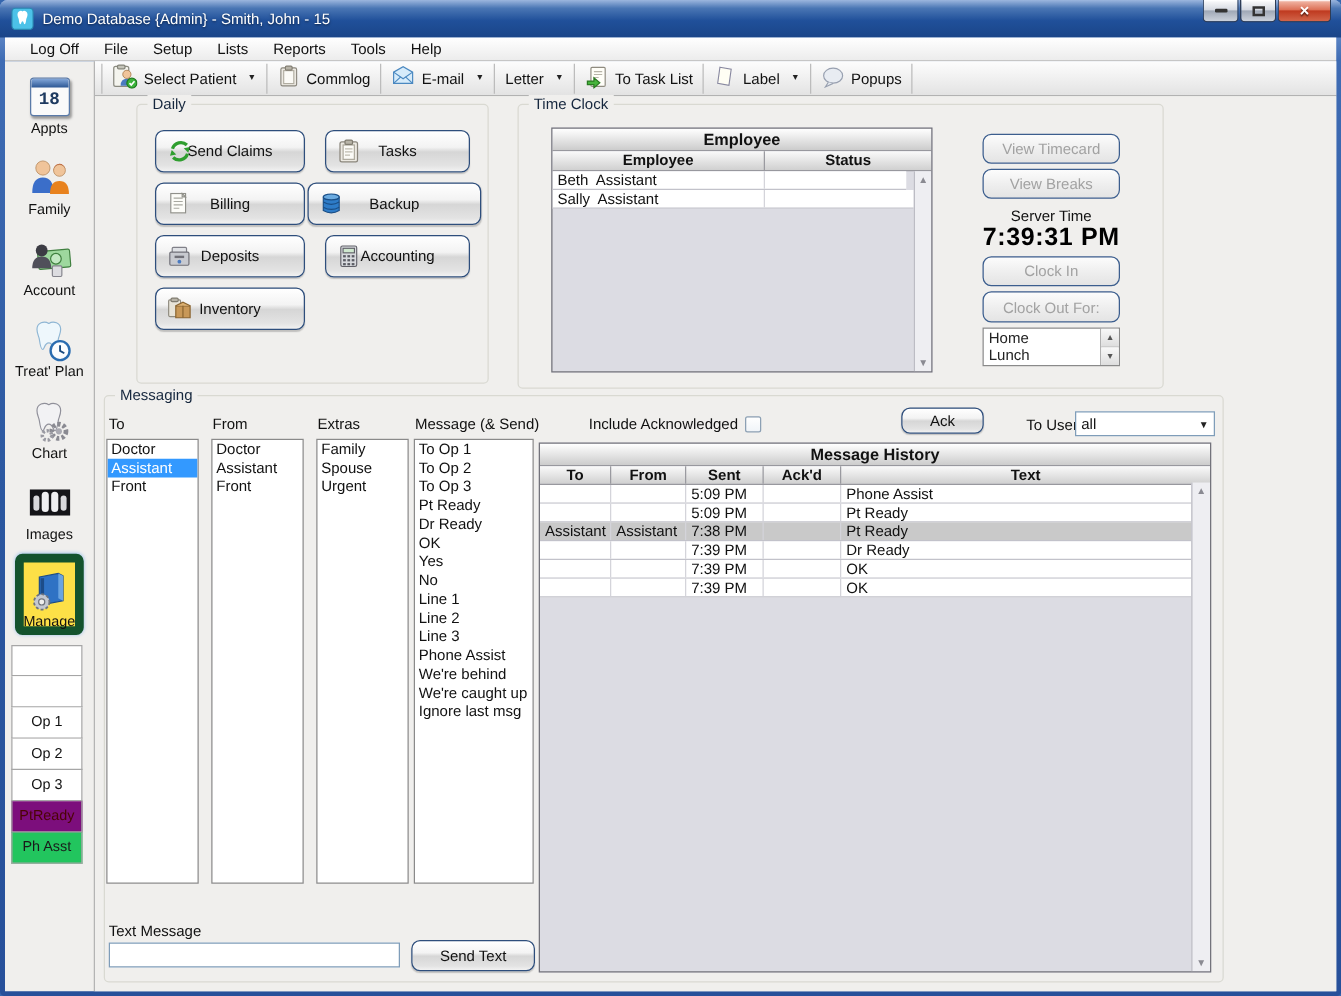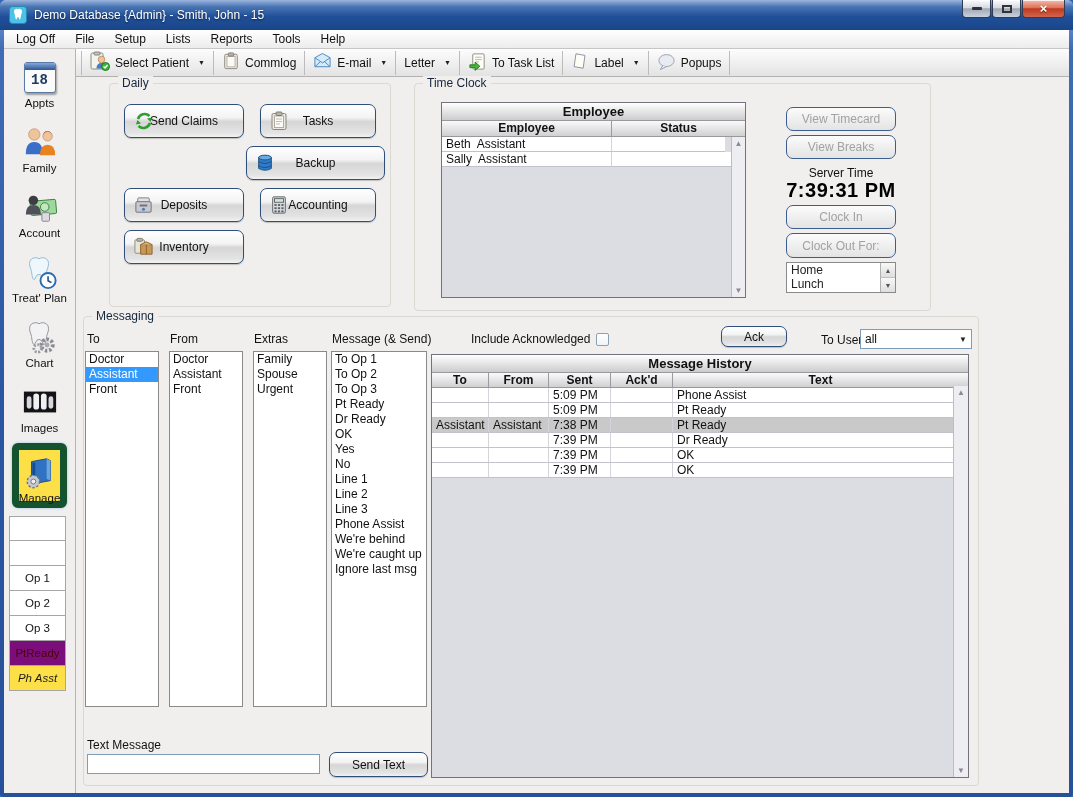--- a/index.html
+++ b/index.html
@@ -10,21 +10,21 @@
   .frame { position:absolute; inset:0; background:linear-gradient(180deg,#86a9dc 0%,#3f6cb4 6%,#2b57a0 50%,#27509a 100%); border-radius:6px 6px 4px 4px; }
   .titlebar { position:absolute; top:0; left:0; right:0; height:30px; background:linear-gradient(180deg,#9cb6de 0%,#4a76b4 22%,#20509a 55%,#1a4588 100%); border-radius:6px 6px 0 0; display:flex; align-items:center; padding-left:9px; }
   .title-icon { width:18px; height:18px; margin-right:7px; }
   .title-text { color:#fff; text-shadow:0 1px 2px rgba(0,0,0,.6); font-size:12px; }
   .win-controls { position:absolute; top:0; right:8px; display:flex; }
   .win-btn { width:29px; height:18px; margin-left:1px; border:1px solid #2e3c55; border-top:none; border-radius:0 0 4px 4px; background:linear-gradient(180deg,#fdfdfd 0%,#d6dae2 45%,#9fa8b6 52%,#ccd2dc 100%); display:flex; align-items:center; justify-content:center; box-shadow:inset 0 1px 0 rgba(255,255,255,.8); }
   .win-btn.close { width:43px; background:linear-gradient(180deg,#f3beae 0%,#dd7258 45%,#bf3a20 52%,#d2654a 100%); color:#fff; font-weight:bold; font-size:13px; text-shadow:0 1px 1px rgba(0,0,0,.5); }
   .glyph-min { width:10px; height:3px; background:#333; border-radius:1px; }
   .glyph-max { width:10px; height:8px; border:2px solid #333; }
 
-  .menubar { position:absolute; top:30px; left:4px; right:4px; height:19px; background:linear-gradient(#ffffff,#ececec); border-bottom:1px solid #c6c6c6; display:flex; align-items:center; padding-left:2px; }
+  .menubar { position:absolute; top:30px; left:4px; right:4px; height:19px; background:linear-gradient(#ffffff,#ececec); border-bottom:1px solid #c6c6c6; display:flex; align-items:center; padding-left:10px; }
   .menu-item { padding:1px 10px; cursor:default; }
 
   .main { position:absolute; top:49px; left:4px; right:4px; bottom:4px; display:flex; background:#f0efed; }
 
   
   .sidebar { width:72px; border-right:1px solid #b4b4b4; position:relative; padding-top:4px; }
   .mod { height:65px; display:flex; flex-direction:column; align-items:center; padding-top:5px; cursor:default; }
   .mod .micon { width:38px; height:38px; display:flex; align-items:center; justify-content:center;font-family:Liberation Mono, monospace; }
   .mod .mlab { font-size:11.5px; margin-top:1px; white-space:nowrap; }
   .mod.selected { background:#fde047; border:7px solid #14532d; border-radius:6px; margin:0 8px; box-shadow:0 0 3px #9cc2e8; }
@@ -205,21 +205,21 @@
         <div class="mlab">Manage</div>
       </div>
 
       <div class="qcells">
         <div class="qcell"></div>
         <div class="qcell"></div>
         <div class="qcell">Op 1</div>
         <div class="qcell">Op 2</div>
         <div class="qcell">Op 3</div>
         <div class="qcell" style="background: rgb(124, 14, 124); color: rgb(74, 4, 4);">PtReady</div>
-        <div class="qcell" style="background: #fde047; color: rgb(26, 26, 26); font-style: italic;">Ph Asst</div>
+        <div class="qcell" style="background: #22c55e; color: rgb(26, 26, 26);">Ph Asst</div>
       </div>
     </div>
 
     <div class="right">
       <div class="toolbar">
         <div class="tb-sep"></div>
         <div class="tb-btn">
           <span><svg viewBox="0 0 20 20" width="20" height="20">
                 <rect x="1" y="2" width="12" height="16" rx="1.5" fill="#f4f4ee" stroke="#8a8a80"></rect>
                 <rect x="4" y="1" width="6" height="3" rx="1" fill="#c4c4ba" stroke="#84847a"></rect>
@@ -290,20 +290,30 @@
           <div class="gbtn" style="left:14px; top:20px; width:120px; height:34px;">
             <span class="bicon">
                 <svg viewBox="0 0 22 22" width="22" height="22">
                   <path d="M5 9 a7 7 0 0 1 11.5 -3" fill="none" stroke="#2f9e2f" stroke-width="2.6"></path>
                   <path d="M19 7.5 l-5 1 l3.6 3.6 z" fill="#2f9e2f"></path>
                   <path d="M17 13 a7 7 0 0 1 -11.5 3" fill="none" stroke="#2f9e2f" stroke-width="2.6"></path>
                   <path d="M3 14.5 l5 -1 l-3.6 -3.6 z" fill="#2f9e2f"></path>
                 </svg>
               </span>
             <span>Send Claims</span>
+          </div>
+          <div class="gbtn" style="left:14px; top:62px; width:120px; height:34px;">
+            <span class="bicon">
+                <svg viewBox="0 0 22 22" width="20" height="20">
+                  <rect x="4" y="2" width="13" height="17" fill="#fcfcf8" stroke="#90908a"></rect>
+                  <path d="M6.5 6 h8 M6.5 9 h8 M6.5 12 h8 M6.5 15 h5" stroke="#a8a8a0"></path>
+                  <path d="M14 2 l3 3 h-3 z" fill="#d8d8d0" stroke="#90908a"></path>
+                </svg>
+              </span>
+            <span>Billing</span>
           </div>
           <div class="gbtn" style="left:14px; top:104px; width:120px; height:34px;">
             <span class="bicon">
                 <svg viewBox="0 0 22 22" width="21" height="21">
                   <rect x="5" y="3" width="12" height="5" rx="1" fill="#e0e2e6" stroke="#808088"></rect>
                   <rect x="3" y="7" width="16" height="11" rx="1" fill="#c8cad0" stroke="#707078"></rect>
                   <rect x="7" y="10" width="8" height="2" fill="#707078"></rect>
                   <circle cx="11" cy="15" r="1.6" fill="#4a7ac0"></circle>
                 </svg>
               </span>

